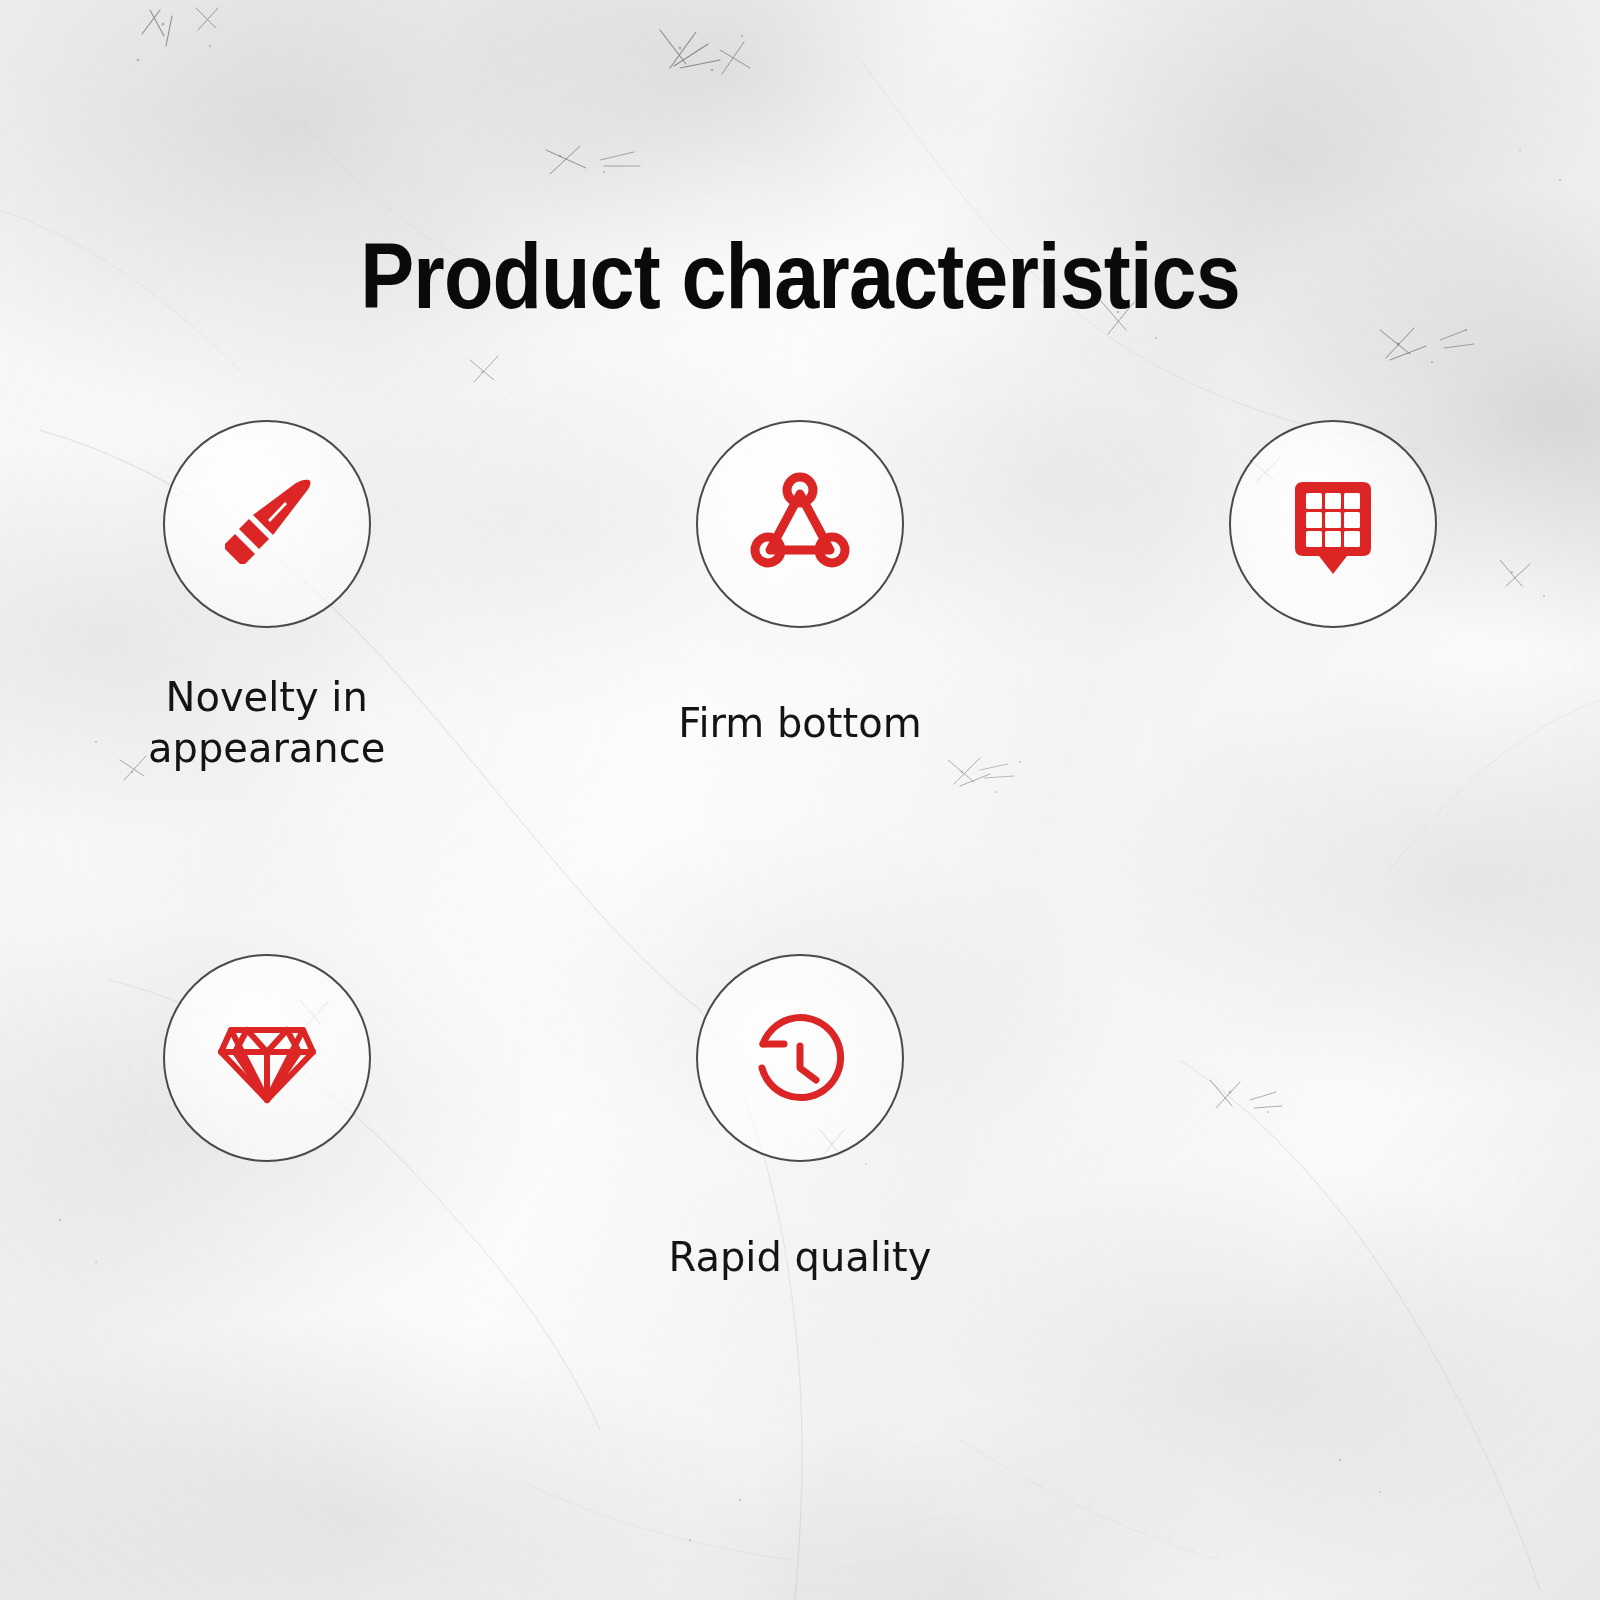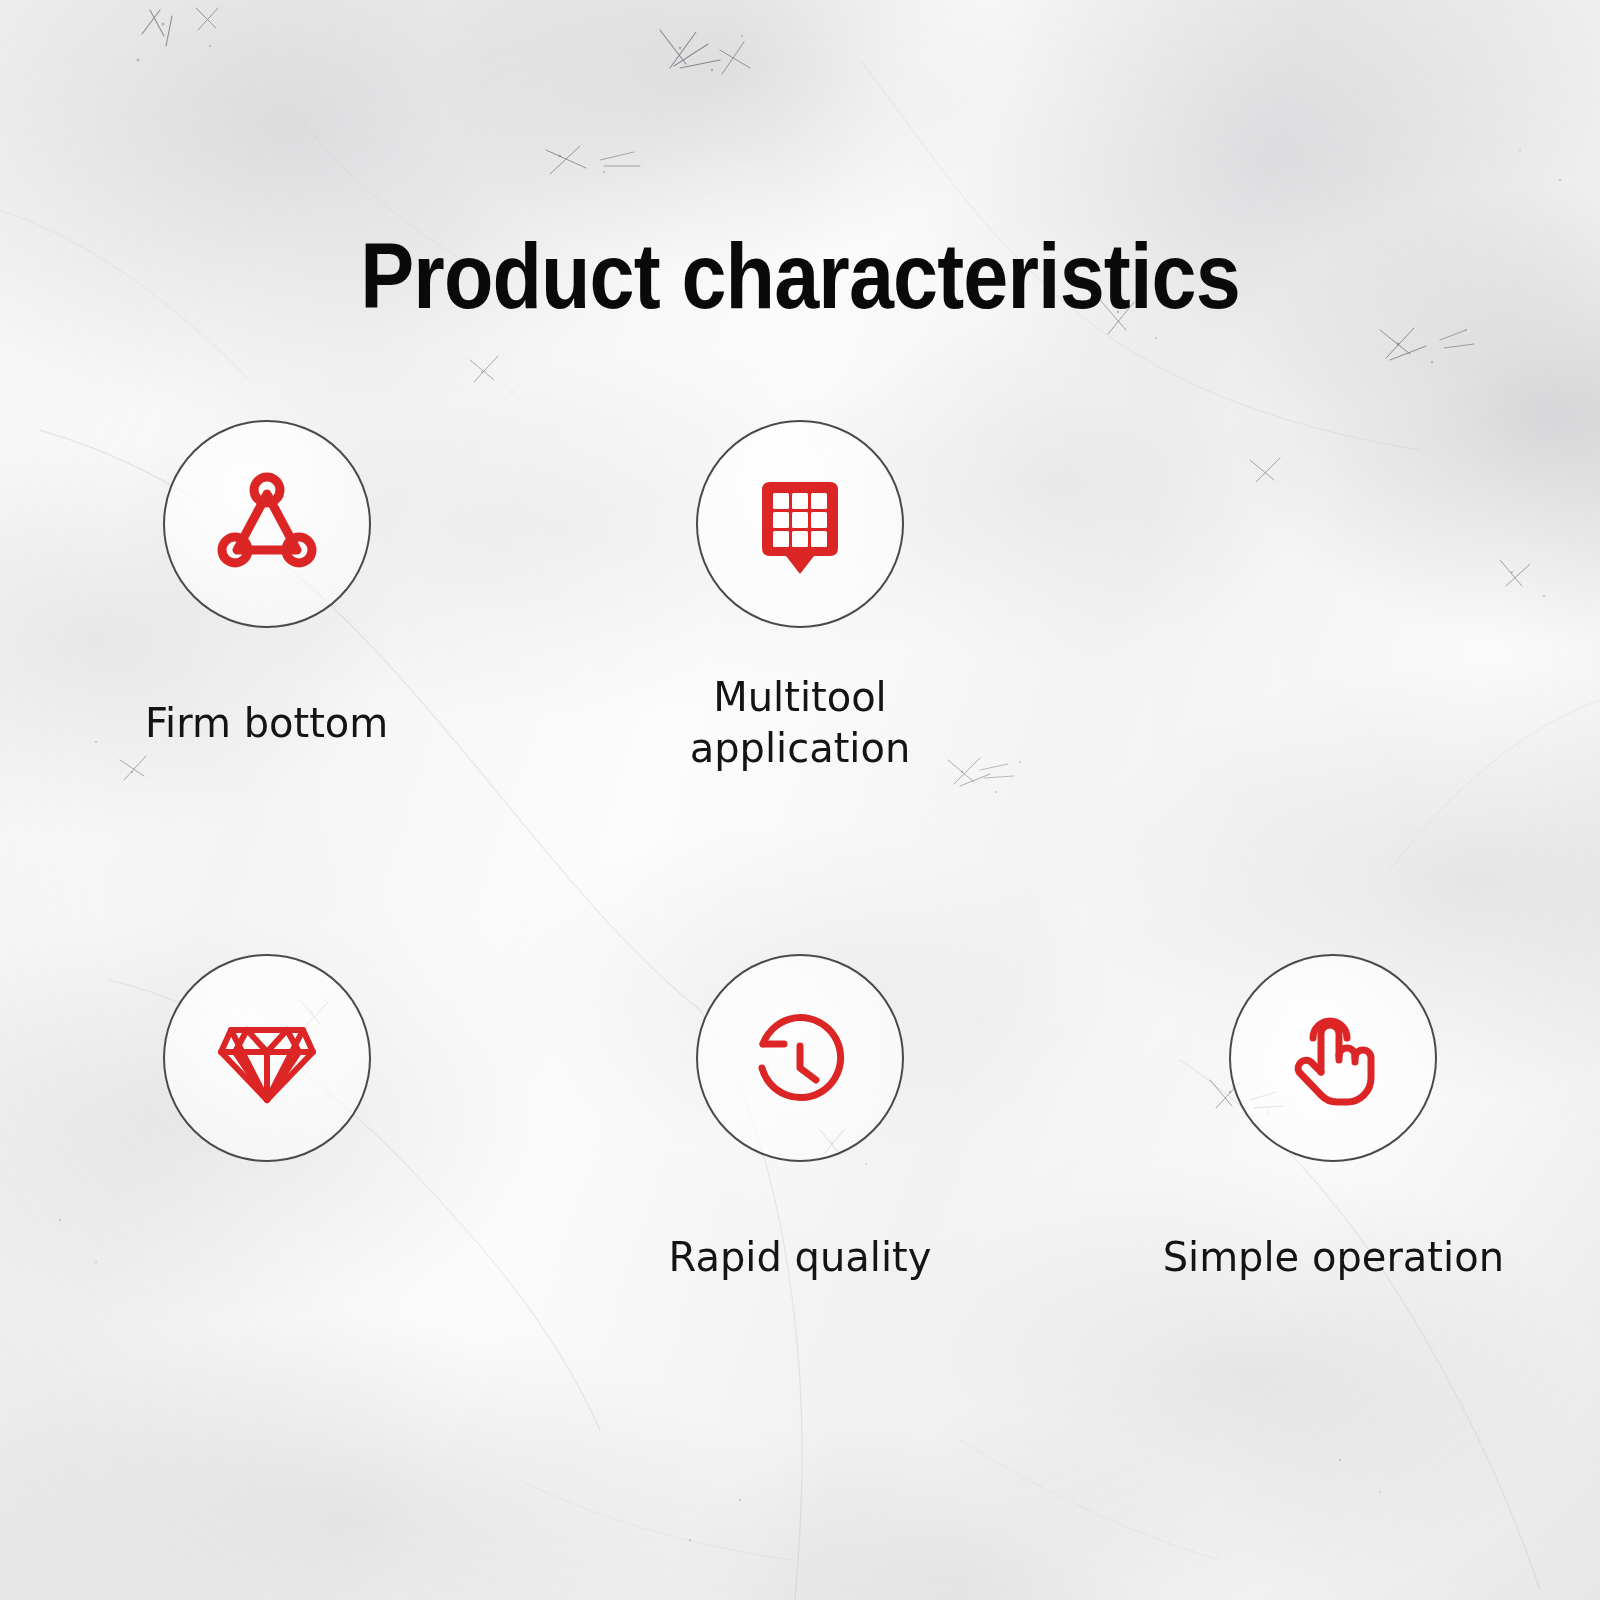--- a/index.html
+++ b/index.html
@@ -196,20 +196,34 @@
   </svg>
 
   <div class="vignette"></div>
 
   <h1 class="title">Product characteristics</h1>
 
   <div class="grid">
 
     <div class="row row-1">
 
+      <div class="cell">
+        <div class="icon-circle">
+          <svg width="120" height="120" viewBox="0 0 120 120">
+            <g fill="#DC2626">
+              <path d="M102 16 C 99 15, 94 16, 89 19 L 46 51 L 66 71 L 99 28 C 103 23, 105 18, 102 16 Z
+                       M 61 56 L 78 38 L 80 40 L 63 58 Z" fill-rule="evenodd"></path>
+              <path d="M42 55 L 62 75 L 52 85 L 32 65 Z"></path>
+              <path d="M28 70 L 48 90 L 38 100 L 33 100 L 18 85 L 18 80 Z"></path>
+            </g>
+          </svg>
+        </div>
+        <div class="label">Novelty in
+appearance</div>
+      </div>
 
       <div class="cell">
         <div class="icon-circle">
           <svg width="120" height="120" viewBox="0 0 120 120">
             <g stroke="#DC2626" stroke-width="9" fill="none" stroke-linecap="round" stroke-linejoin="round">
               <path d="M60 30 L 30 86 L 90 86 Z"></path>
             </g>
             <g fill="none" stroke="#DC2626" stroke-width="9">
               <circle cx="60" cy="26" r="13"></circle>
               <circle cx="28" cy="86" r="13"></circle>
@@ -230,22 +244,20 @@
               <rect x="71" y="29" width="16" height="16" rx="1.5"></rect>
               <rect x="33" y="48" width="16" height="16" rx="1.5"></rect>
               <rect x="52" y="48" width="16" height="16" rx="1.5"></rect>
               <rect x="71" y="48" width="16" height="16" rx="1.5"></rect>
               <rect x="33" y="67" width="16" height="16" rx="1.5"></rect>
               <rect x="52" y="67" width="16" height="16" rx="1.5"></rect>
               <rect x="71" y="67" width="16" height="16" rx="1.5"></rect>
             </g>
           </svg>
         </div>
-        <div class="label">Multitool
-application</div>
       </div>
 
     </div>
 
     <div class="row row-2">
 
       <div class="cell">
         <div class="icon-circle">
           <svg width="120" height="120" viewBox="0 0 120 120">
             <g stroke="#DC2626" stroke-width="6" fill="none" stroke-linejoin="round" stroke-linecap="round">
@@ -270,30 +282,17 @@
             <g stroke="#DC2626" stroke-width="7" fill="none" stroke-linecap="round" stroke-linejoin="round">
               <path d="M22 70 A 40 40 0 1 0 23 46"></path>
               <path d="M23 46 L 44 46"></path>
               <path d="M60 48 L 60 70 L 76 82"></path>
             </g>
           </svg>
         </div>
         <div class="label single">Rapid quality</div>
       </div>
 
-      <div class="cell">
-        <div class="icon-circle">
-          <svg width="120" height="120" viewBox="0 0 120 120">
-            <g stroke="#DC2626" stroke-width="7" fill="none" stroke-linecap="round" stroke-linejoin="round">
-              <path d="M40 40 A 17 17 0 0 1 74 40"></path>
-              <path d="M48 74 L 48 36 A 9 9 0 0 1 66 36 L 66 62"></path>
-              <path d="M66 58 A 8 8 0 0 1 82 58 L 82 64"></path>
-              <path d="M82 60 A 8 8 0 0 1 98 60 L 98 80 A 24 24 0 0 1 74 104 L 64 104 A 22 22 0 0 1 48 97 L 26 74 A 8 8 0 0 1 38 64 L 48 74"></path>
-            </g>
-          </svg>
-        </div>
-        <div class="label single">Simple operation</div>
-      </div>
 
     </div>
 
   </div>
 </div>
 
 </body></html>

